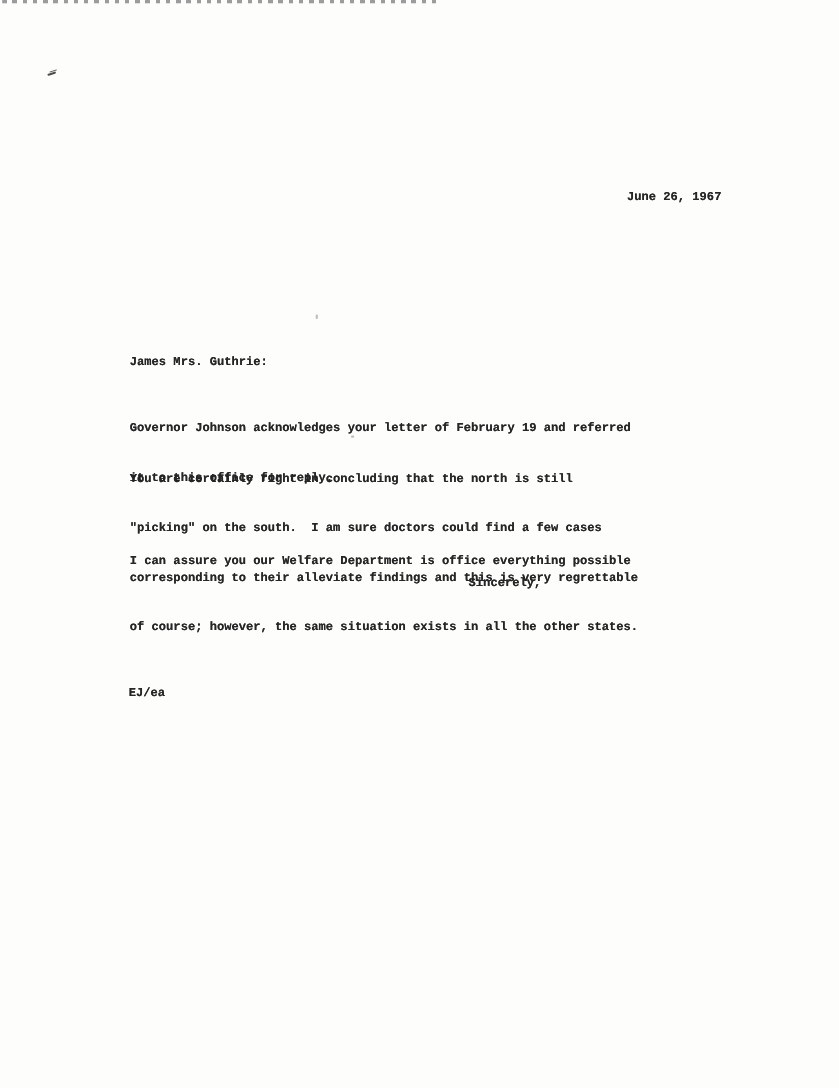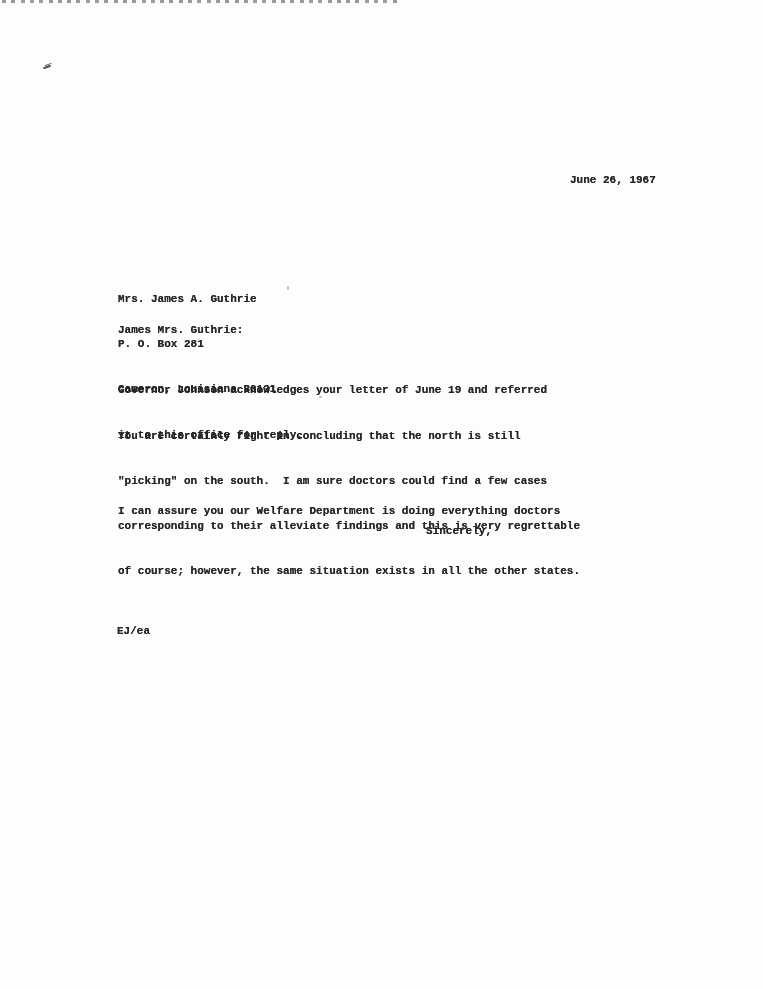--- a/index.html
+++ b/index.html
@@ -65,42 +65,37 @@
 
 <div class="paper">
 
   <div class="top-dashes"></div>
   <div class="pen-mark"></div>
   <div class="speck speck-1"></div>
   <div class="speck speck-2"></div>
 
   <div class="block date-block">June 26, 1967</div>
 
-  <div class="block address-block">
-    <div class="line">Mrs. James A. Guthrie</div>
-    <div class="line">P. O. Box 281</div>
-    <div class="line">Cameron, Louisiana 30131</div>
-  </div>
 
   <div class="block salutation-block">James Mrs. Guthrie:</div>
 
   <div class="block para-1">
-    <div class="line">Governor Johnson acknowledges your letter of June 19 and referred</div>
+    <div class="line">Governor Johnson acknowledges your letter of February 19 and referred</div>
     <div class="line">it to this office for reply.</div>
   </div>
 
   <div class="block para-2">
     <div class="line">You are certainly right in concluding that the north is still</div>
     <div class="line">"picking" on the south.  I am sure doctors could find a few cases</div>
     <div class="line">corresponding to their alleviate findings and this is very regrettable</div>
     <div class="line">of course; however, the same situation exists in all the other states.</div>
   </div>
 
   <div class="block para-3">
-    <div class="line">I can assure you our Welfare Department is doing everything doctors</div>
+    <div class="line">I can assure you our Welfare Department is office everything possible</div>
   </div>
 
   <div class="block closing-block">Sincerely,</div>
 
 
   <div class="block reference-block">EJ/ea</div>
 
 </div>
 
 </body></html>

